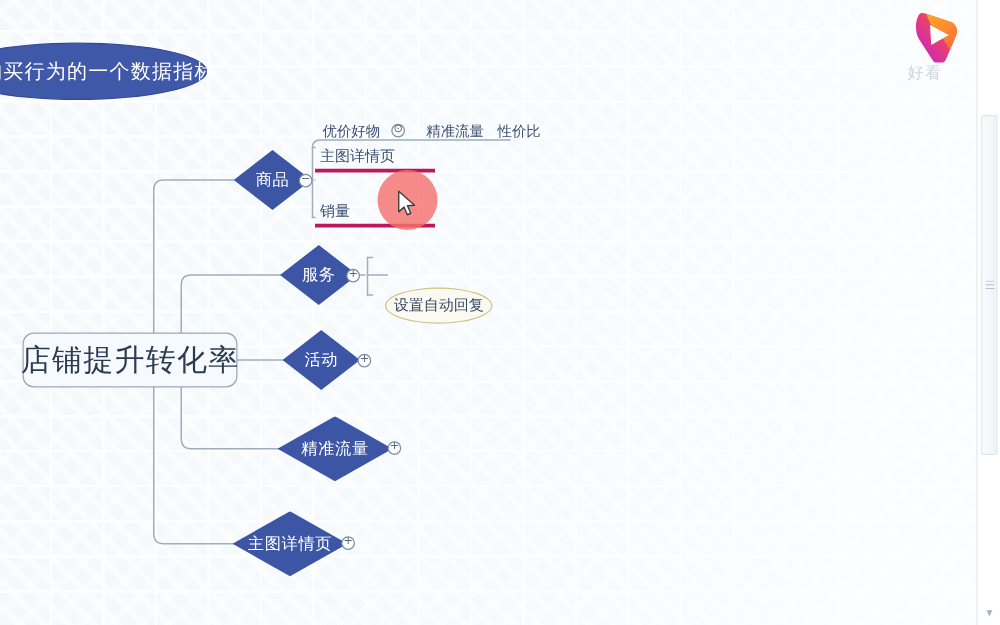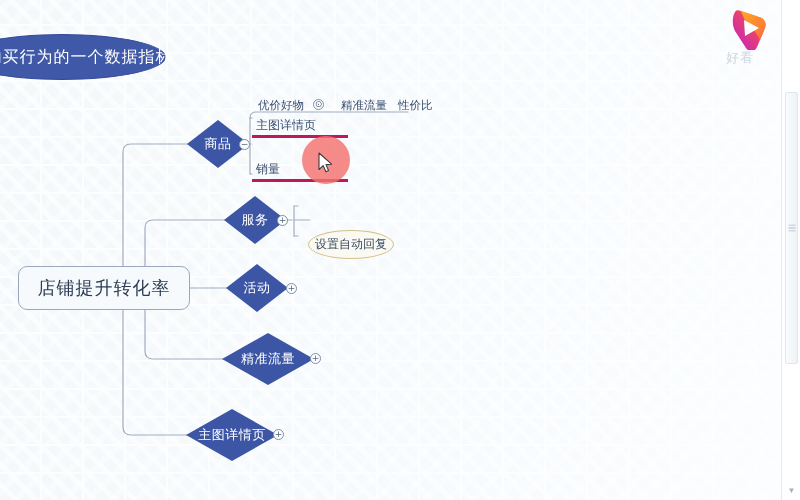--- a/index.html
+++ b/index.html
@@ -69,21 +69,21 @@
     justify-content: center;
     box-sizing: border-box;
   }
 
   
   .node-root {
     border: 1px solid #9aa8bd;
     border-radius: 9px;
     background: #f7fafc;
     color: #2b3b52;
-    font-size: 18px;
+    font-size: 24px;
     letter-spacing: 1px;
     white-space: nowrap;
   }
 
   
   .diamond-wrap { position: absolute; }
   .diamond-shape {
     position: absolute;
     inset: 0;
     background: #3c56a5;

